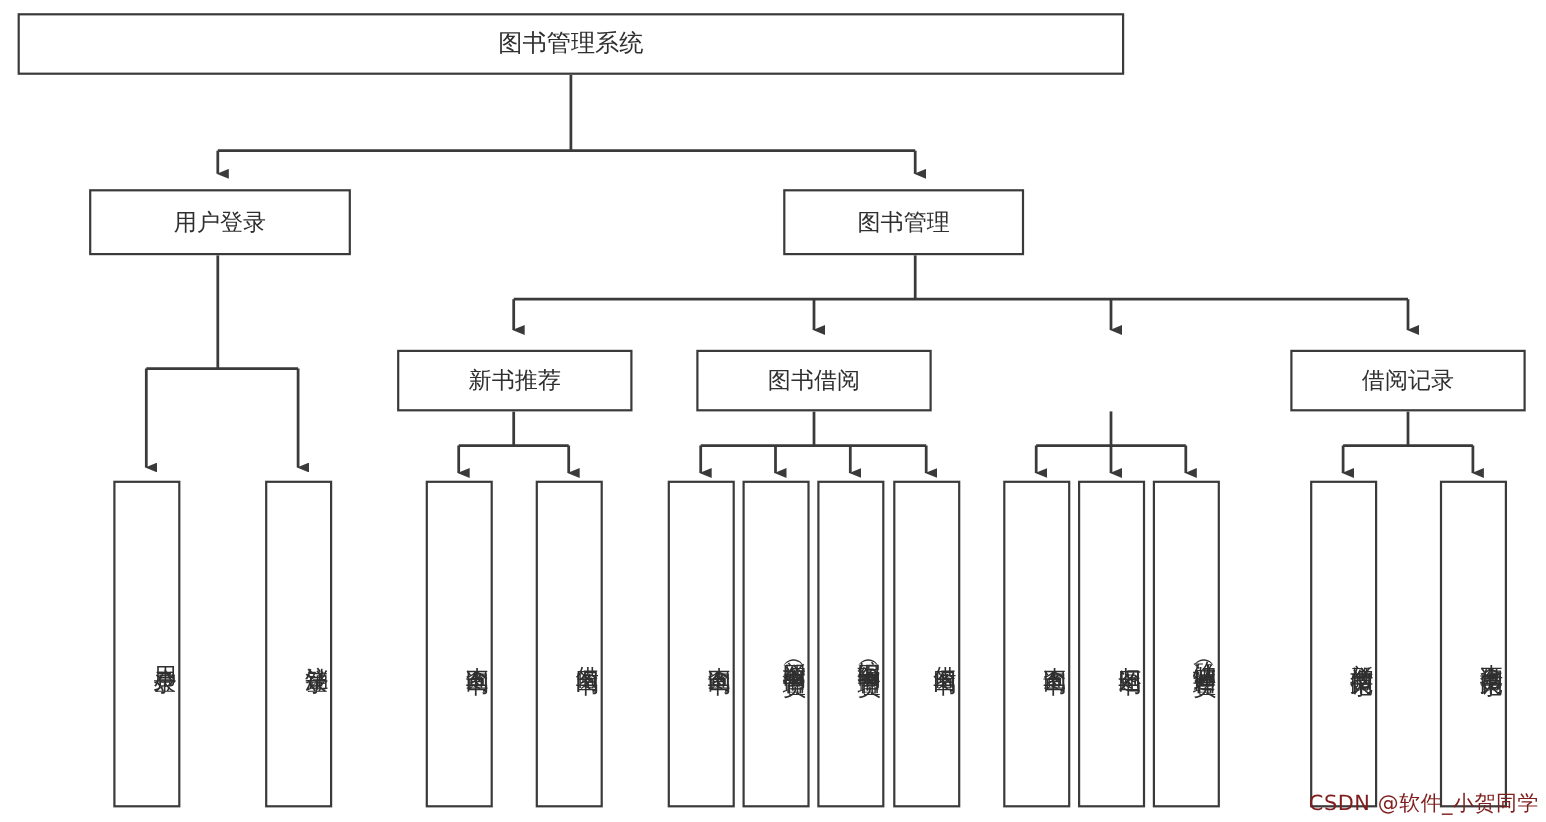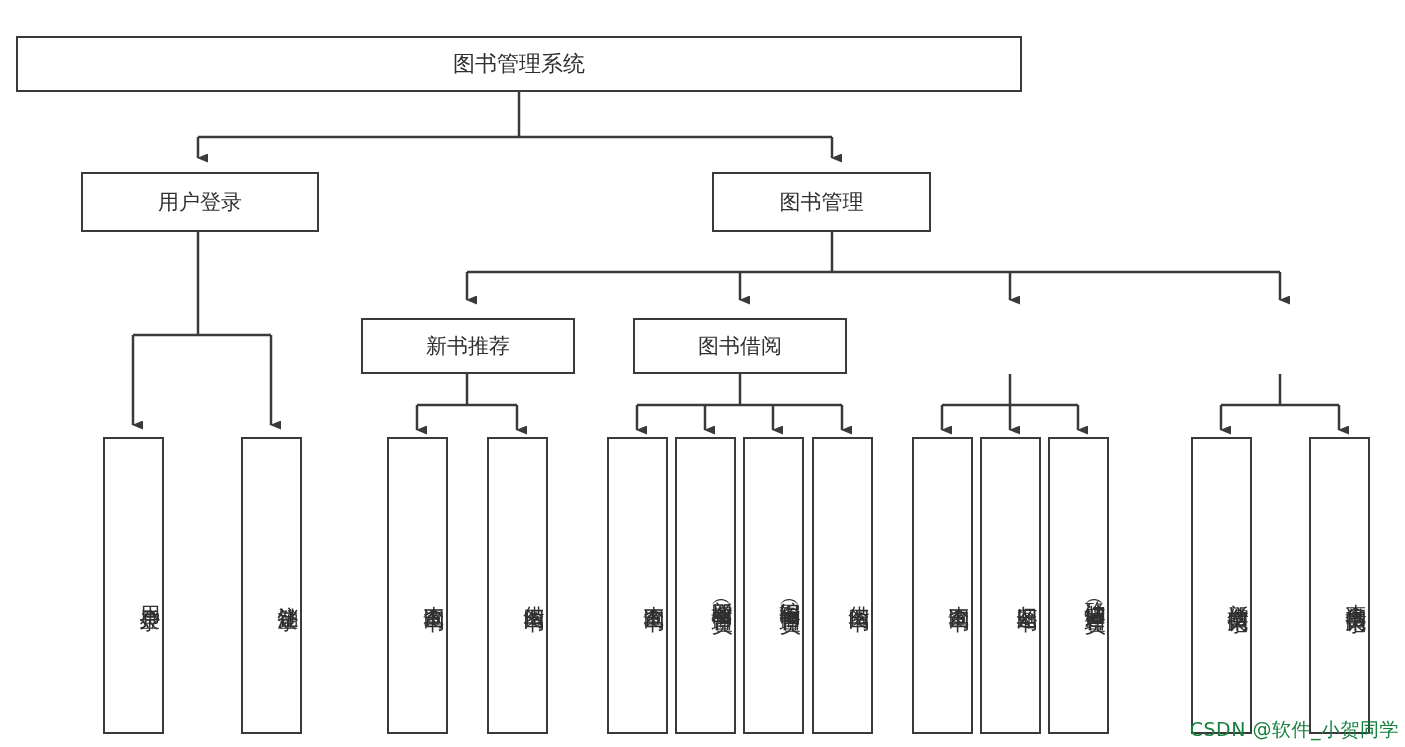--- a/index.html
+++ b/index.html
@@ -55,21 +55,21 @@
     justify-content: center;
   }
   .node .txt {
     display: block;
   }
   .watermark {
     position: absolute;
     right: 6px;
     bottom: 4px;
     font-size: 19px;
-    color: #15803d;
+    color: #7f1d1d;
     letter-spacing: 0.5px;
     z-index: 5;
     white-space: nowrap;
   }
 </style>
 </head>
 <body>
 
 <div id="canvas">
 
@@ -116,36 +116,39 @@
       <path d="M1010,405 L1010,430" marker-end="url(#arw)"></path>
       <path d="M1078,405 L1078,430" marker-end="url(#arw)"></path>
 
       <path d="M1280,374 L1280,405"></path>
       <path d="M1221,405 L1339,405"></path>
       <path d="M1221,405 L1221,430" marker-end="url(#arw)"></path>
       <path d="M1339,405 L1339,430" marker-end="url(#arw)"></path>
     </g>
   </svg>
 
-  <div class="node root" style="left:16px; top:12px; width:1006px; height:56px;margin-top:24px;">
+  <div class="node root" style="left:16px; top:12px; width:1006px; height:56px;">
     <span class="txt">图书管理系统</span>
   </div>
 
   <div class="node h" style="left:81px; top:172px; width:238px; height:60px;">
     <span class="txt">用户登录</span>
   </div>
   <div class="node h" style="left:712px; top:172px; width:219px; height:60px;">
     <span class="txt">图书管理</span>
   </div>
 
   <div class="node h" style="left:633px; top:318px; width:214px; height:56px;">
     <span class="txt">图书借阅</span>
   </div>
   <div class="node h" style="left:361px; top:318px; width:214px; height:56px;">
     <span class="txt">新书推荐</span>
+  </div>
+  <div class="node h" style="left:1173px; top:318px; width:214px; height:56px;">
+    <span class="txt">借阅记录</span>
   </div>
 
   <div class="node leaf" style="left:103px; top:437px; width:61px; height:297px;">
     <span class="txt">用户登录</span>
   </div>
   <div class="node leaf" style="left:241px; top:437px; width:61px; height:297px;">
     <span class="txt">注销登录</span>
   </div>
 
   <div class="node leaf" style="left:387px; top:437px; width:61px; height:297px;">

